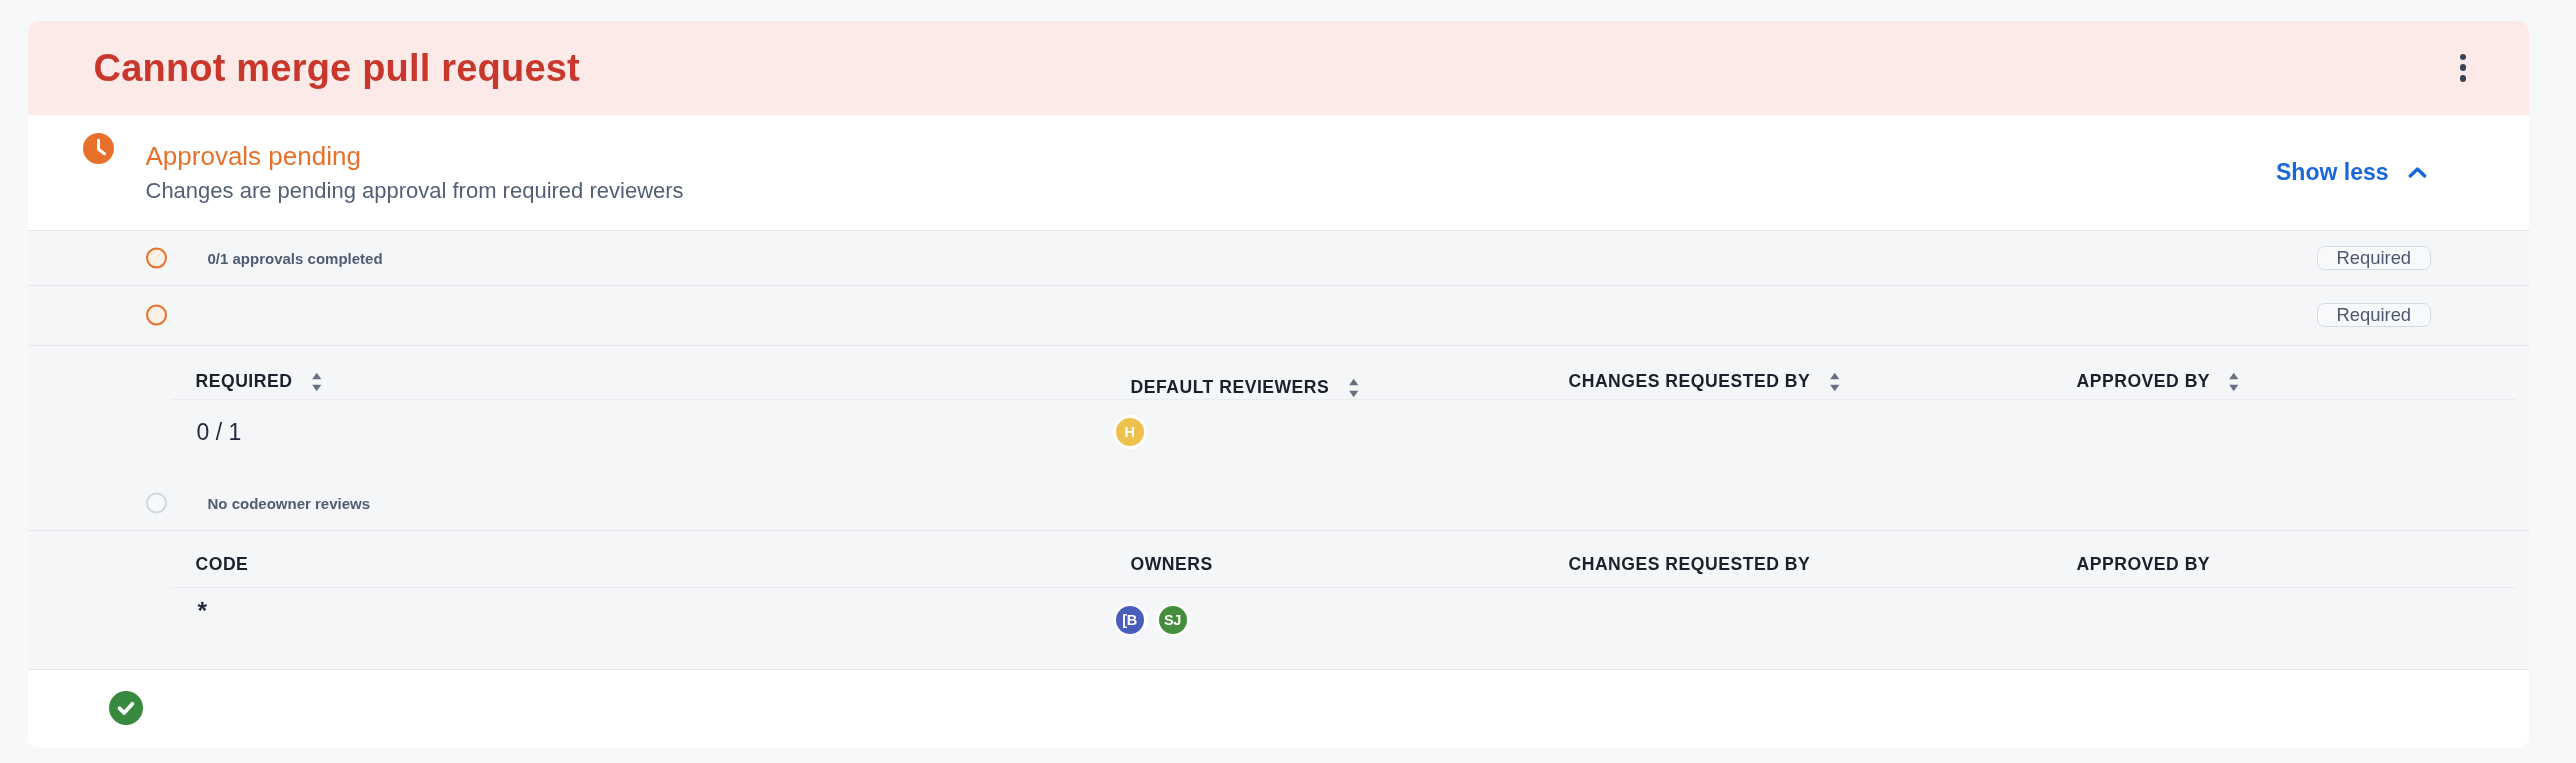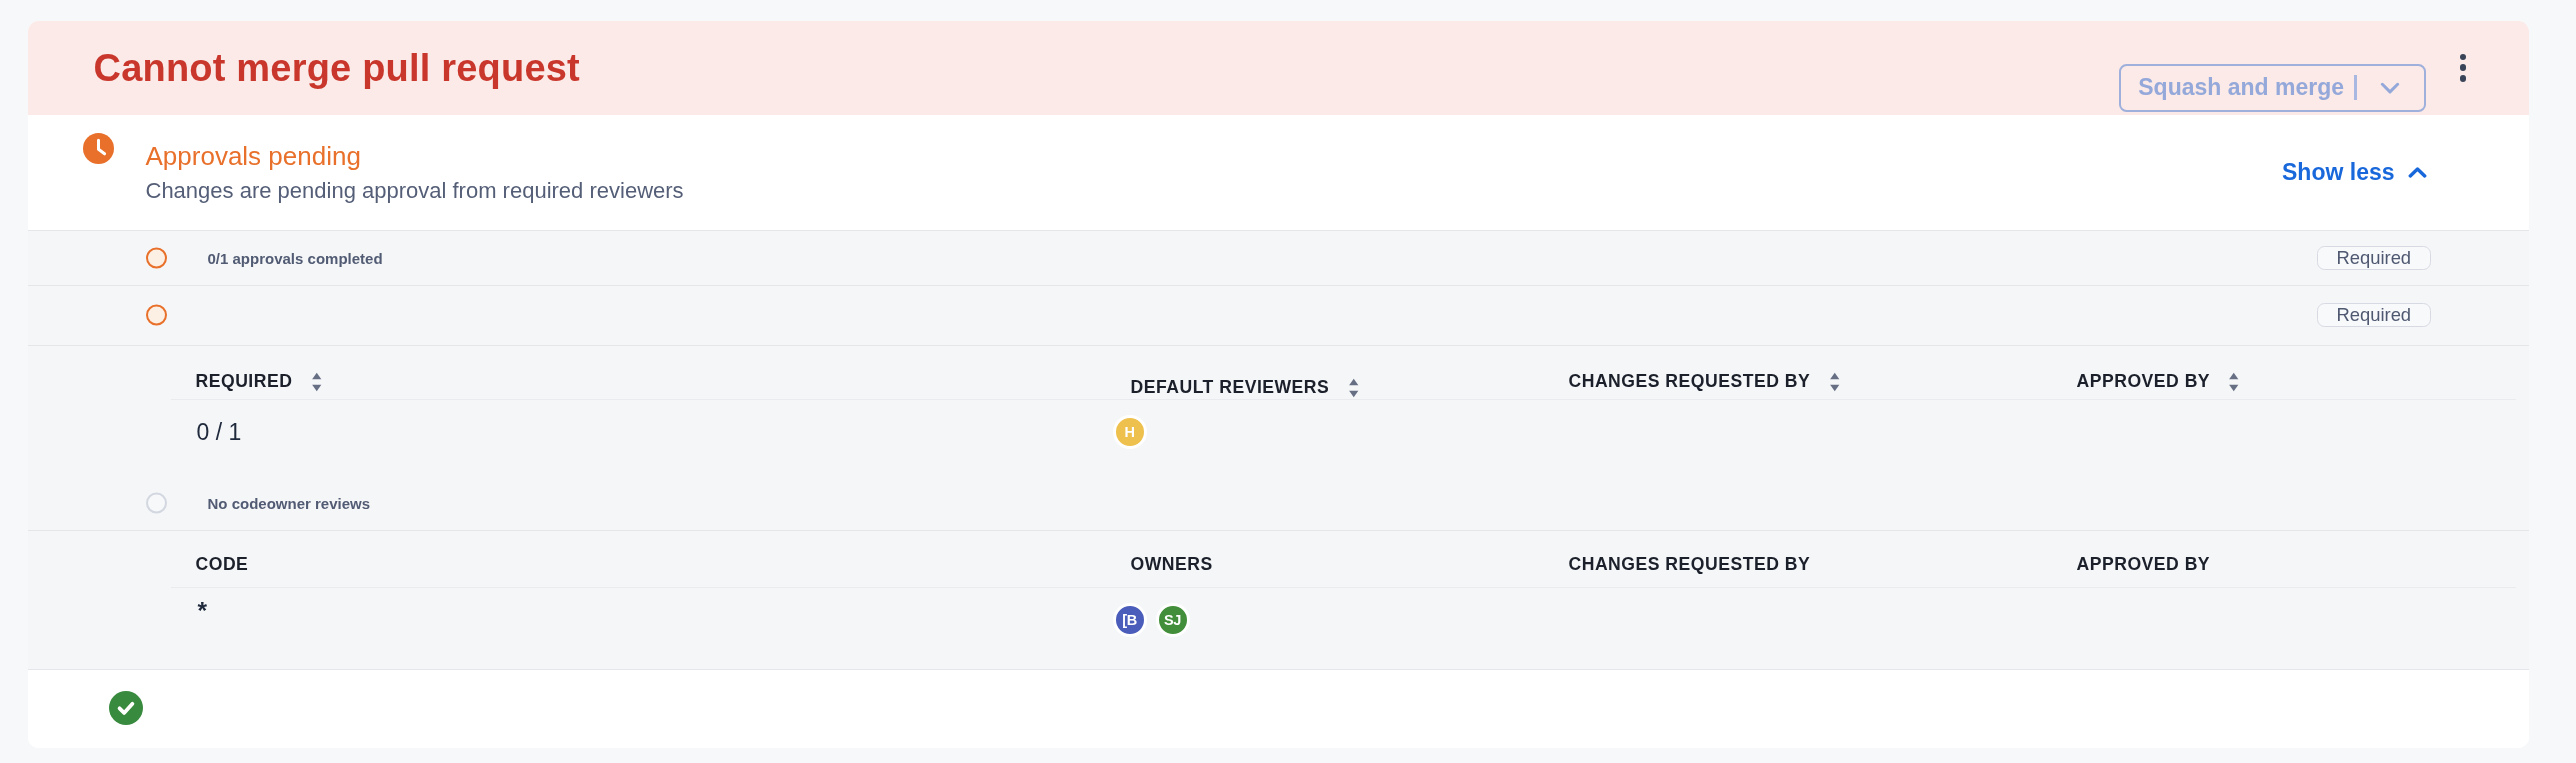--- a/index.html
+++ b/index.html
@@ -41,21 +41,21 @@
   
   .panel-header{position:relative;height:115px;background:#ffffff;}
   .clock-badge{position:absolute;left:55px;top:18.4px;}
   .ph-title{
     position:absolute;left:118px;top:26px;font-size:26px;color:#e8702a;font-weight:500;
   }
   .ph-subtitle{
     position:absolute;left:118px;top:63px;font-size:22px;color:#545e77;
   }
   .show-less{
-    position:absolute;right:102px;top:44px;display:flex;align-items:center;gap:13px;
+    position:absolute;right:102px;top:44px;display:flex;align-items:center;gap:19px;
     color:#1868db;font-size:23px;font-weight:600;cursor:pointer;
   }
   
   .check-row{position:relative;background:#f5f6f8;border-top:1.5px solid #e4e6ea;}
   .row-1{height:54px;}
   .row-2{height:59px;}
   .status-circle{
     position:absolute;left:118px;top:50%;transform:translateY(-50%);
     width:17px;height:17px;border-radius:50%;box-sizing:content-box;
     border:2.3px solid #e8702a;background:#fcefe3;
@@ -106,29 +106,20 @@
   }
   svg{display:block;}
 </style>
 </head>
 <body>
 
 <div class="card">
 
   <div class="banner">
     <span class="banner-title">Cannot merge pull request</span>
-    <div class="merge-btn">
-      <span class="merge-btn-label">Squash and merge</span>
-      <span class="merge-btn-divider"></span>
-      <span class="merge-btn-caret">
-        <svg width="20" height="12.2" viewBox="0 0 26 16">
-          <path d="M3 3 L13 13 L23 3" fill="none" stroke="#94a8da" stroke-width="4" stroke-linecap="round" stroke-linejoin="round"></path>
-        </svg>
-      </span>
-    </div>
     <div class="overflow-menu">
       <i></i>
         <i></i>
         <i></i>
     </div>
   </div>
 
   <div class="panel-header">
     <span class="clock-badge">
       <svg width="31" height="31" viewBox="0 0 41 41">

